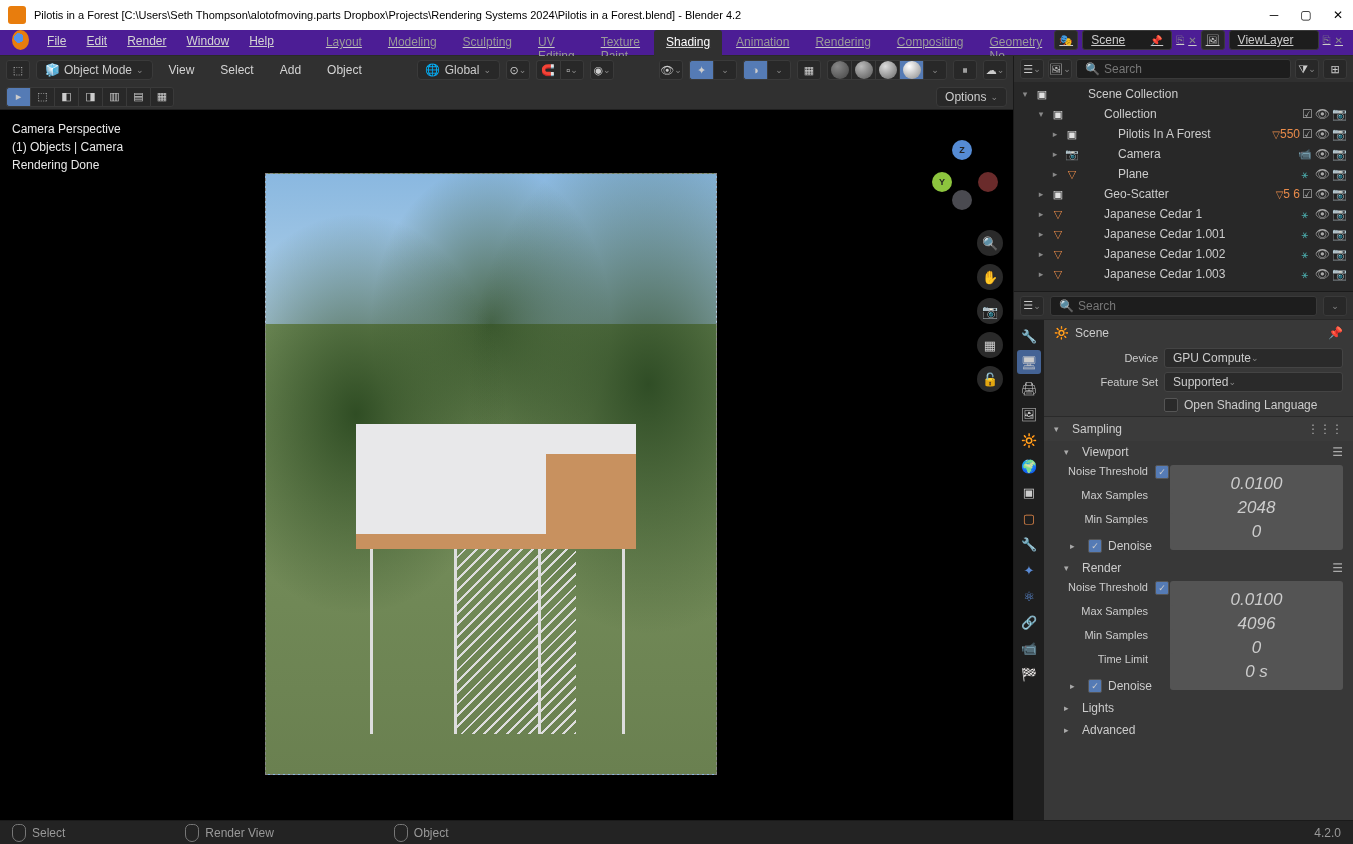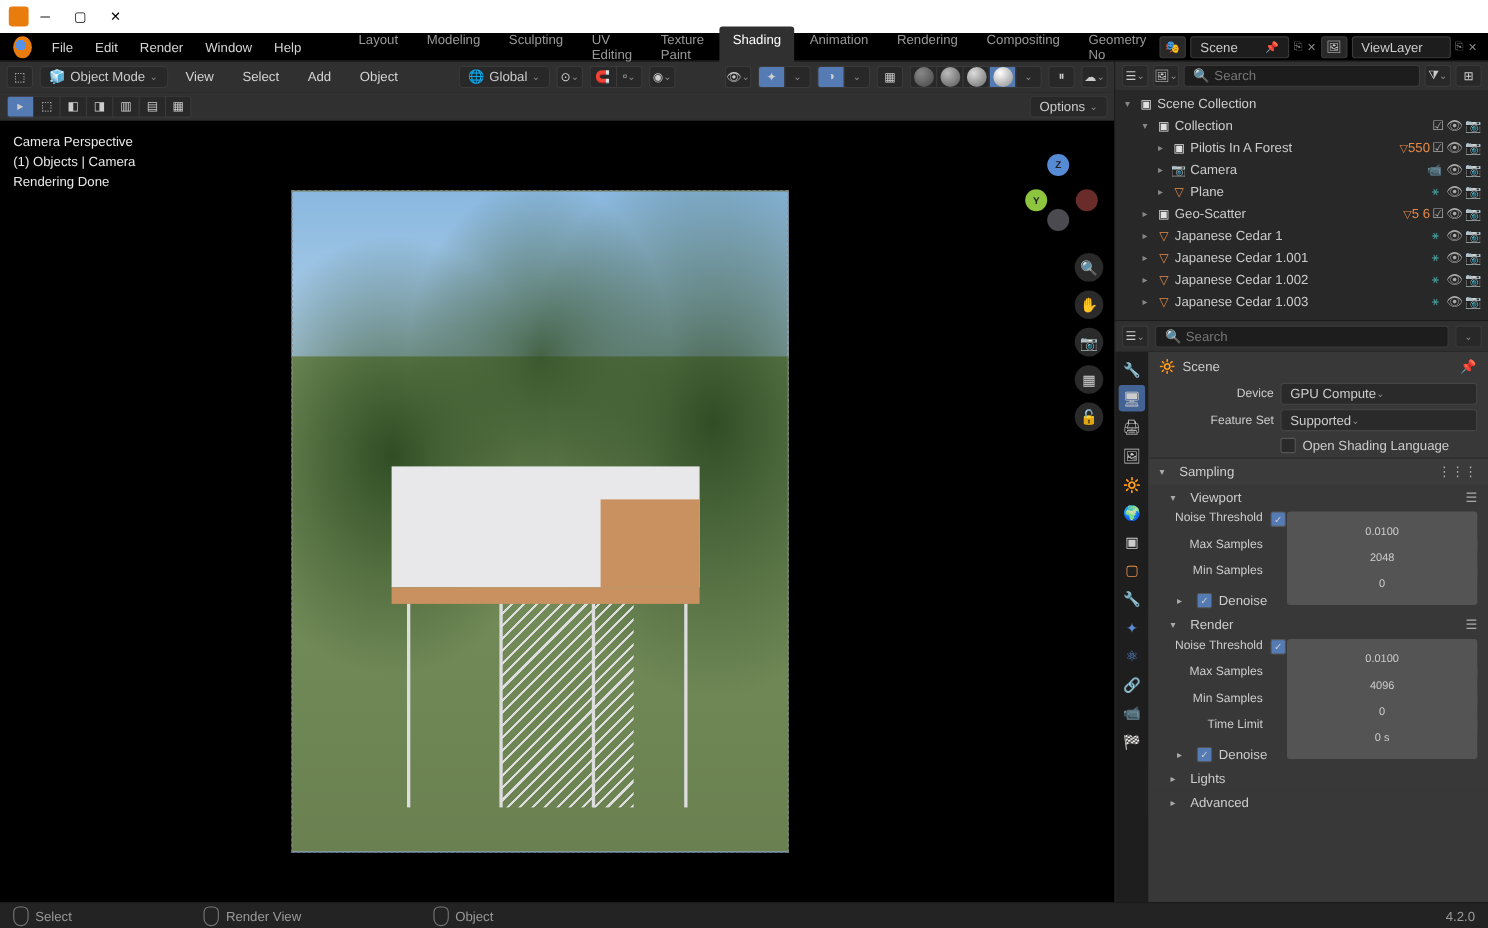--- a/index.html
+++ b/index.html
@@ -6,21 +6,21 @@
 body { width: 1353px; height: 844px; background: #1a1a1a; color: #cccccc; overflow: hidden; display: flex; flex-direction: column; }
 
 
 .titlebar { height: 30px; background: #ffffff; color: #000; display: flex; align-items: center; padding: 0 8px; }
 .titlebar-icon { width: 18px; height: 18px; background: #e87d0d; border-radius: 3px; margin-right: 8px; }
 .titlebar-title { flex: 1; font-size: 11px; }
 .titlebar-btns { display: flex; gap: 18px; }
 .titlebar-btn { width: 14px; height: 14px; display: flex; align-items: center; justify-content: center; font-size: 12px; }
 
 
-.menubar { height: 26px; background: #000000; display: flex; align-items: center; padding: 0 4px; border-bottom: 1px solid #2a2a2a; }
+.menubar { height: 26px; background: #4c1d95; display: flex; align-items: flex-start; padding: 0 4px; border-bottom: 1px solid #2a2a2a; text-decoration: underline; }
 .blender-logo { width: 20px; height: 20px; background: radial-gradient(circle at 40% 40%, #5592e8 30%, #e87d0d 30%); border-radius: 50%; margin: 0 8px; }
 .menu-item { padding: 4px 10px; color: #d4d4d4; font-size: 12px; }
 .workspace-tabs { display: flex; margin-left: 30px; gap: 2px; }
 .ws-tab { padding: 5px 12px; color: #989898; font-size: 12px; }
 .ws-tab.active { background: #303030; color: #fff; border-radius: 3px 3px 0 0; }
 .topbar-right { margin-left: auto; display: flex; align-items: center; gap: 4px; padding-right: 6px; }
 .topbar-field { background: #1d1d1d; border: 1px solid #3a3a3a; border-radius: 3px; padding: 2px 8px; font-size: 11px; display: flex; align-items: center; gap: 4px; height: 20px; }
 .pin-icn, .x-icn, .new-icn { font-size: 10px; color: #888; }
 
 
@@ -66,21 +66,21 @@
 
 .right-panel { width: 340px; background: #303030; display: flex; flex-direction: column; border-left: 1px solid #1a1a1a; }
 .outliner { flex: 0 0 210px; background: #282828; overflow-y: auto; border-bottom: 1px solid #1a1a1a; }
 .outliner-header { height: 26px; background: #303030; display: flex; align-items: center; padding: 0 6px; gap: 4px; }
 .outliner-search { flex: 1; background: #1d1d1d; border: 1px solid #3a3a3a; border-radius: 3px; padding: 2px 8px; font-size: 11px; display: flex; align-items: center; gap: 4px; }
 .tree { padding: 2px 0; }
 .tree-row { display: flex; align-items: center; padding: 1px 6px 1px 4px; height: 20px; font-size: 12px; gap: 2px; }
 .tree-indent { display: inline-block; }
 .tree-chevron { width: 14px; font-size: 9px; color: #888; text-align: center; }
 .tree-icon { width: 16px; height: 16px; display: flex; align-items: center; justify-content: center; font-size: 11px; }
-.tree-label { flex: 1; }
+.tree-label { flex: 1; margin-left: 36px; }
 .tree-ctrls { display: flex; gap: 2px; font-size: 11px; color: #aaa; }
 .col-icon { color: #e0e0e0; }
 .mesh-icon { color: #e88b4a; }
 .cam-icon { color: #7aaa5a; }
 .mod-icon { color: #4aa8a8; }
 
 
 .props-wrap { flex: 1; display: flex; overflow: hidden; }
 .props-tabs { width: 30px; background: #1e1e1e; display: flex; flex-direction: column; padding-top: 4px; gap: 2px; align-items: center; }
 .props-tab { width: 24px; height: 24px; display: flex; align-items: center; justify-content: center; border-radius: 3px; font-size: 13px; }
@@ -108,29 +108,30 @@
 .statusbar { height: 24px; background: #232323; display: flex; align-items: center; padding: 0 12px; gap: 120px; font-size: 11px; color: #999; border-top: 1px solid #1a1a1a; }
 .status-item { display: flex; align-items: center; gap: 6px; }
 .mouse-icon { width: 14px; height: 18px; border: 1px solid #777; border-radius: 6px 6px 8px 8px; }
 .status-ver { margin-left: auto; }
 
 .caret::after { content: " ⌄"; color: #888; font-size: 9px; }
 
 .thr-row { display: flex; align-items: flex-start; padding: 2px 10px; height: 24px; }
 .thr-label { flex: 0 0 100px; text-align: right; font-size: 11px; padding-right: 6px; }
 .thr-check { width: 16px; display: flex; justify-content: center; }
-.thr-val { flex: 1; background: #545454; border-radius: 3px; text-align: center; font-size: 10px; height: 37px; display: flex; align-items: center; justify-content: center; }
+.thr-val { flex: 1; background: #545454; border-radius: 3px; text-align: center; font-size: 17px; height: 37px; display: flex; align-items: center; justify-content: center; font-style: italic; }
 
 .shade-sphere { width: 18px; height: 18px; border-radius: 50%; }
 </style>
 </head>
 <body>
 
 <div class="titlebar">
   <div class="titlebar-icon"></div>
+  <div class="titlebar-title">Pilotis in a Forest [C:\Users\Seth Thompson\alotofmoving.parts Dropbox\Projects\Rendering Systems 2024\Pilotis in a Forest.blend] - Blender 4.2</div>
   <div class="titlebar-btns">
     <div class="titlebar-btn">─</div>
     <div class="titlebar-btn">▢</div>
     <div class="titlebar-btn">✕</div>
   </div>
 </div>
 
 <div class="menubar">
   <div class="blender-logo"></div>
   <div class="menu-item">File</div>

